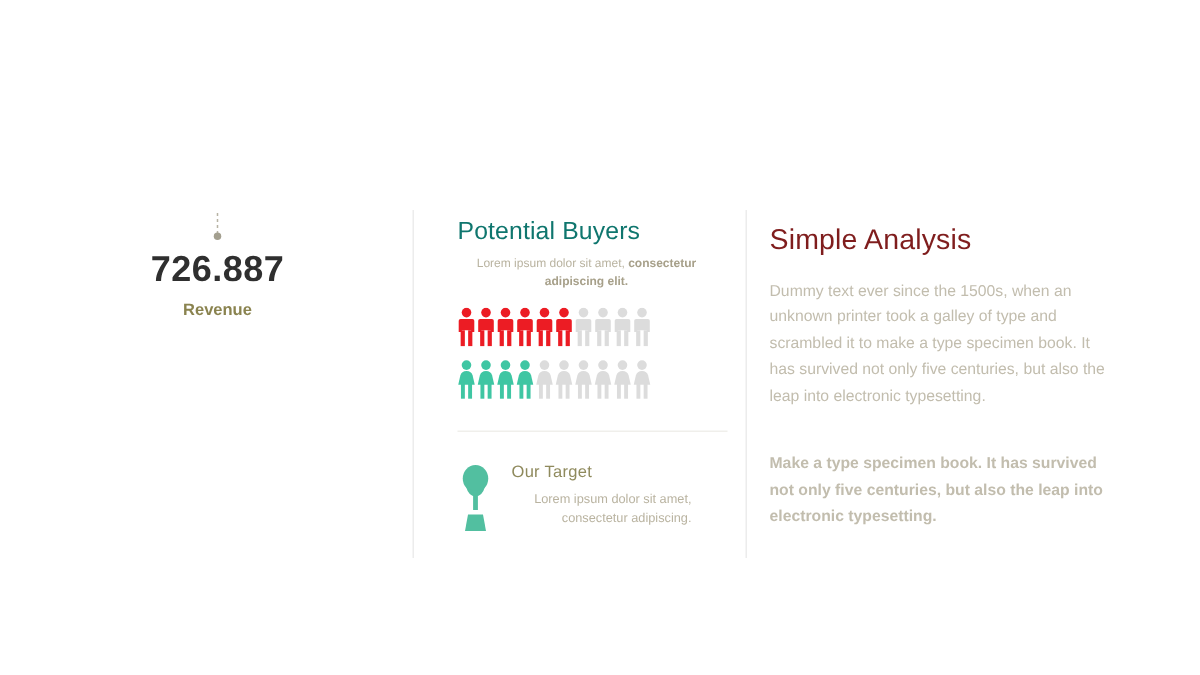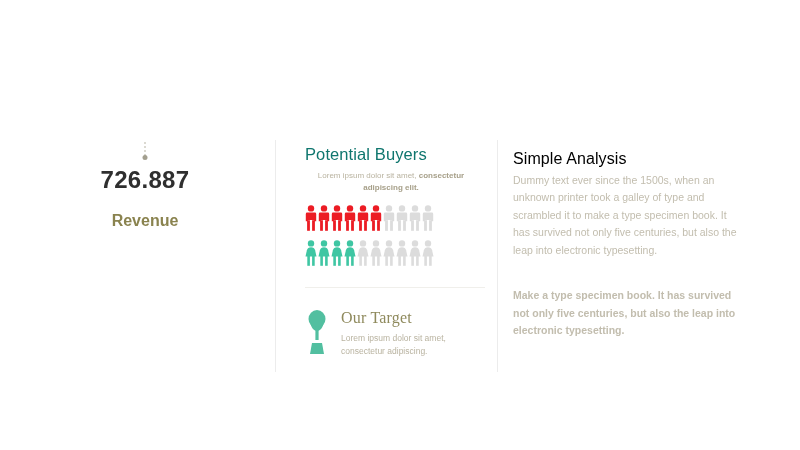--- a/index.html
+++ b/index.html
@@ -97,24 +97,24 @@
 
   .kpi-number {
     text-align: center;
     font-size: 24px;
     font-weight: bold;
     color: #2f2f2f;
     letter-spacing: 0.3px;
   }
   .kpi-label {
     text-align: center;
-    font-size: 16px;
+    font-size: 11px;
     font-weight: bold;
     color: #8a834f;
-    margin-top: 18px;
+    margin-top: 7px;
   }
   .kpi-desc {
     margin: 6px auto 0;
     width: 160px;
     text-align: center;
     font-size: 8.5px;
     line-height: 1.55;
     color: #b9b5a6;
   }
 
@@ -155,47 +155,47 @@
   }
 
   .target {
     display: flex;
     align-items: flex-start;
     gap: 12px;
     margin-top: 21px;
   }
   .target-icon { flex: 0 0 auto; padding-top: 1px; }
   .target-title {
-    font-size: 16px;
+    font-size: 11px;
     color: #8f8a5d;
     letter-spacing: 0.2px;
-    font-family: Liberation Serif, serif;
   }
   .target-desc {
     margin-top: 5px;
     font-size: 8.5px;
     line-height: 1.55;
     color: #b9b3a0;
     width: 120px;
+    text-align: right;
   }
 
   
   .col-right {
     position: absolute;
     left: 513px;
     top: 150px;
     width: 230px;
   }
   .right-title {
-    font-size: 16px;
-    color: #000000;
+    font-size: 19px;
+    color: #7f1d1d;
     letter-spacing: 0.1px;
   }
   .right-para {
-    margin-top: 4px;
+    margin-top: 14px;
     font-size: 10.5px;
     line-height: 1.66;
     color: #c2bdae;
   }
   .right-para.second { margin-top: 28px; font-weight: bold; }
 </style>
 </head>
 <body>
 
 <div class="slide">

